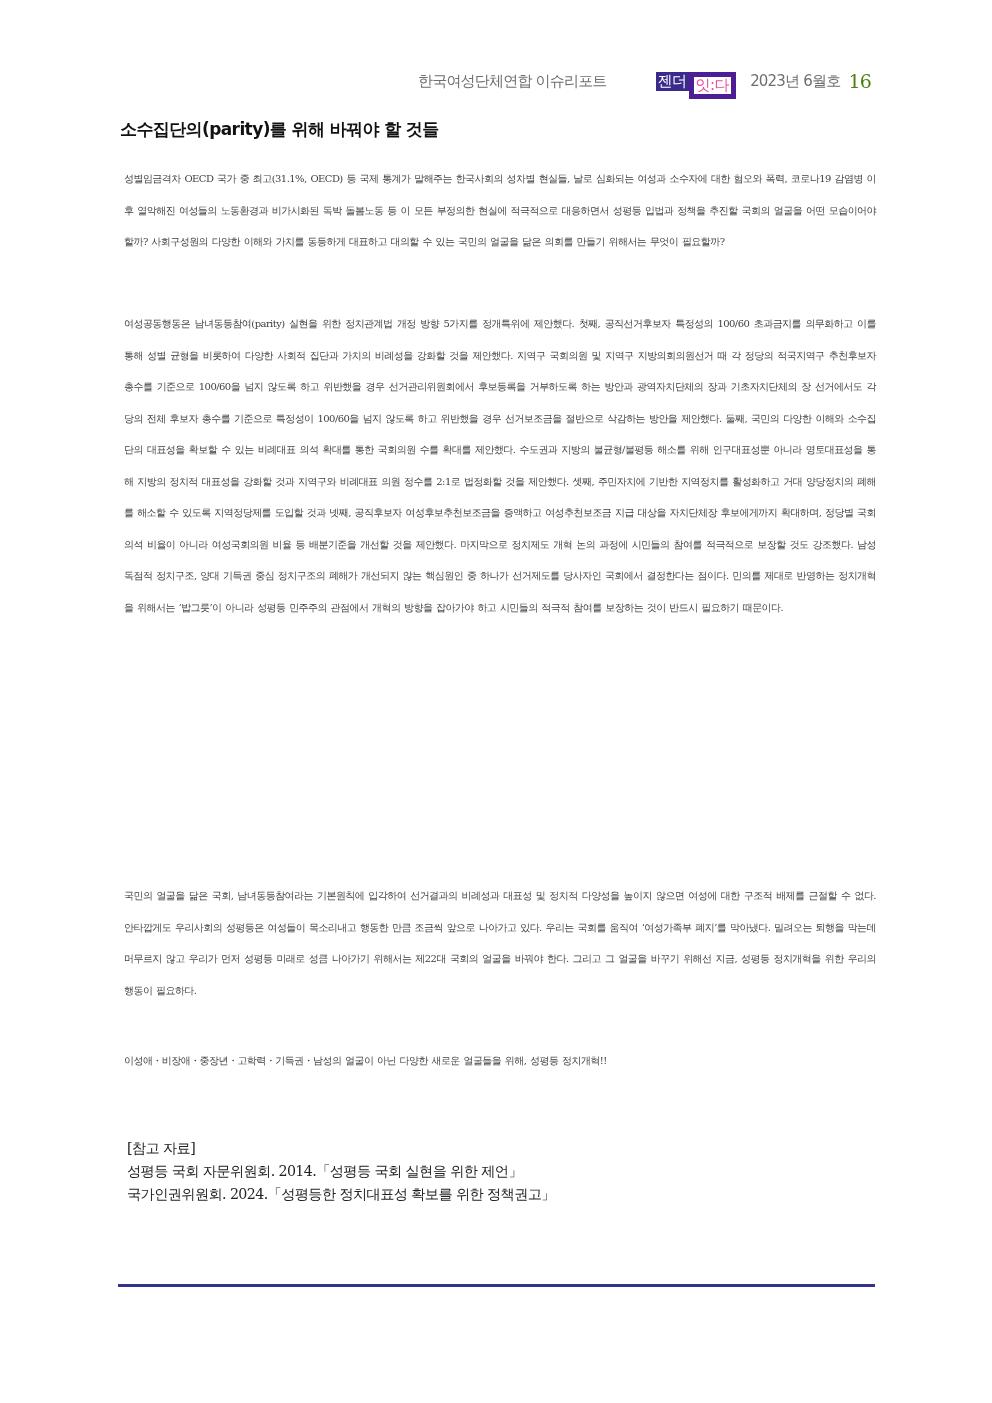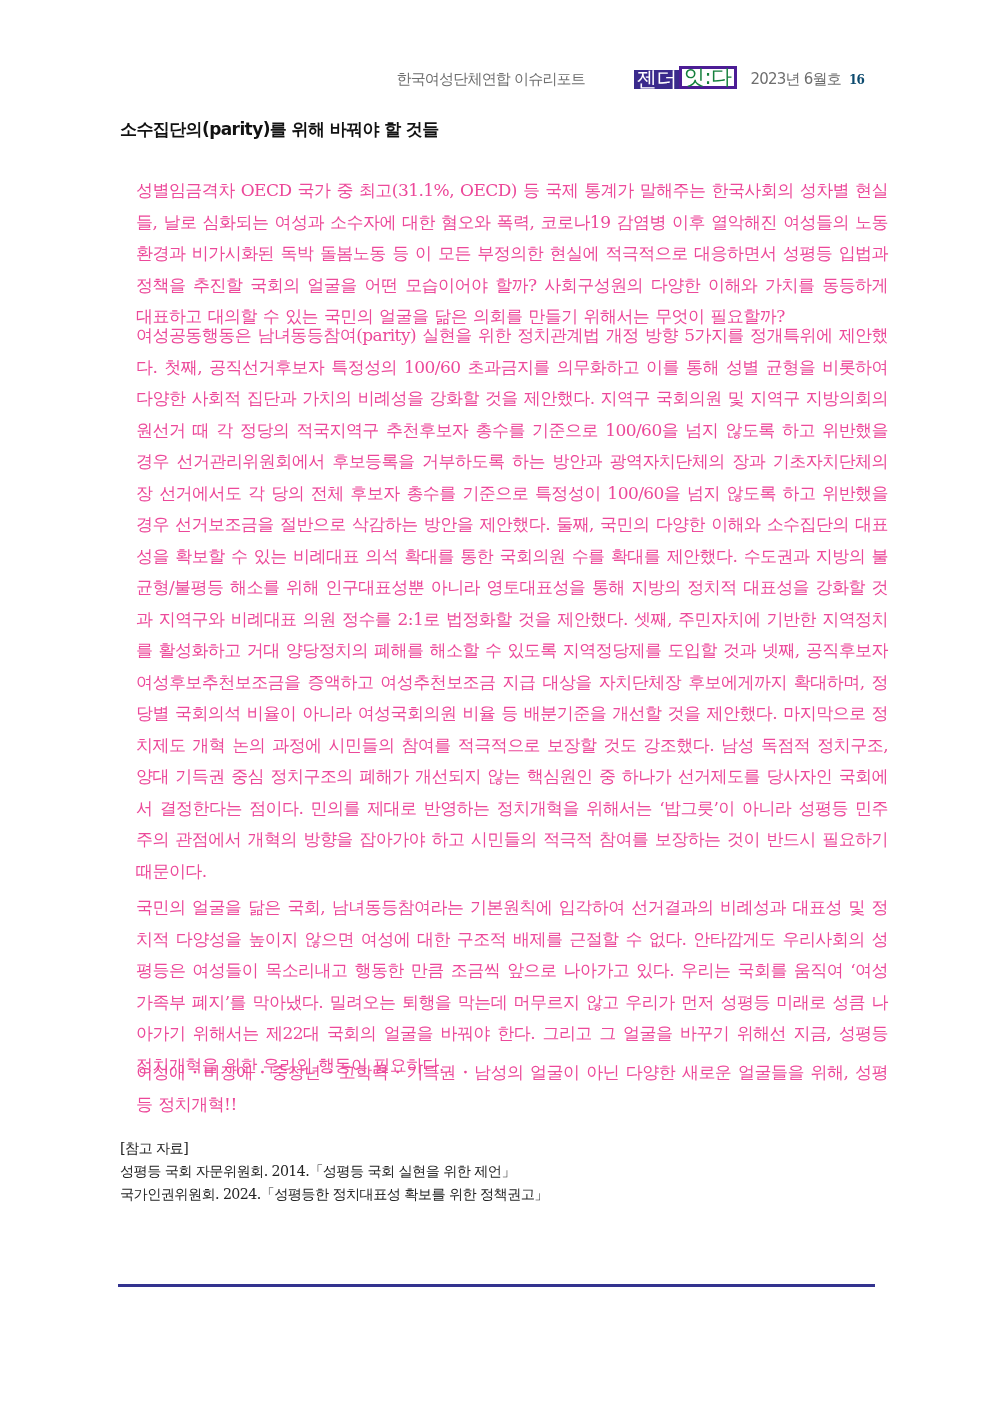--- a/index.html
+++ b/index.html
@@ -11,96 +11,96 @@
       width: 992px;
       height: 1403px;
       position: relative;
       overflow: hidden;
       font-family: "DejaVu Serif", "Liberation Serif", serif;
       color: #222222;
     }
     .page-header {
       position: absolute;
       top: 70px;
-      right: 128px;
+      right: 121px;
       display: flex;
       align-items: center;
       font-family: "DejaVu Sans", "Liberation Sans", sans-serif;
       font-size: 15px;
       color: #6e6e6e;
       white-space: nowrap;
       letter-spacing: -0.8px;
       margin-left: 40px;
     }
     .page-header .org { margin-right: 12px; }
     .badge {
       display: inline-flex;
-      align-items: flex-end;
+      align-items: flex-start;
       height: 19px;
       margin-right: 14px;
-      font-size: 21px;
+      font-size: 15px;
       letter-spacing: -0.5px;
       line-height: 19px;
       padding-left: 37px;
     }
     .badge .b1 {
       background: #3a2a8c;
       color: #ffffff;
       padding: 0 2px;
     }
     .badge .b2 {
-      border: 3px solid #4c1d95;
-      color: #15803d;
+      border: 5px solid #4c1d95;
+      color: #ec4899;
       padding: 0 2px;
       line-height: 17px;
     }
     .page-header .issue { margin-right: 8px; }
     .page-header .pnum {
-      color: #0c4a6e;
+      color: #4d7c0f;
       font-family: "DejaVu Serif", "Liberation Serif", serif;
-      font-size: 12px;
-      font-weight: bold;
+      font-size: 19px;
+      font-weight: normal;
     }
     .section-title {
       position: absolute;
       left: 120px;
       top: 118px;
       font-family: "DejaVu Sans", "Liberation Sans", sans-serif;
       font-weight: bold;
       font-size: 17px;
       color: #111111;
       letter-spacing: -0.6px;
     }
     .body-text {
       position: absolute;
       left: 120px;
       width: 752px;
-      font-size: 17px;
+      font-size: 10px;
       line-height: 31.5px;
       text-align: justify;
       letter-spacing: -0.55px;
       word-spacing: 1px;
-      margin: 16px;
-      color: #ec4899;
+      margin: 4px;
+      color: #404040;
     }
     #p1 { top: 159px; }
     #p2 { top: 304px; }
     #p3 { top: 876px; }
     #p4 { top: 1041px; }
     .refs {
       position: absolute;
       left: 120px;
       top: 1137px;
       width: 760px;
       font-size: 14.2px;
       line-height: 22.8px;
       letter-spacing: -0.6px;
       color: #222222;
     }
-    .refs div { white-space: nowrap; }
+    .refs div { white-space: nowrap; margin-left: 7px; }
     .bottom-rule {
       position: absolute;
       left: 118px;
       top: 1284px;
       width: 757px;
       height: 3px;
       background: #33338f;
     }
   </style>
 </head>

